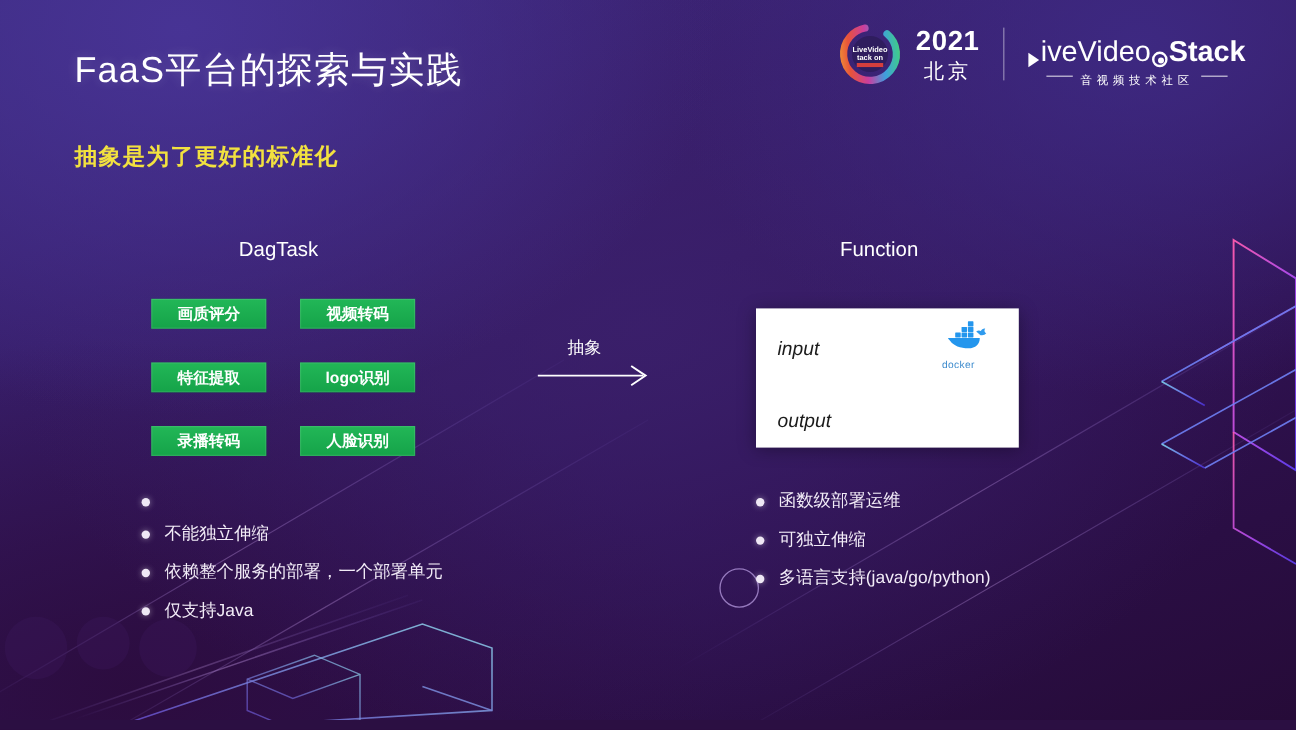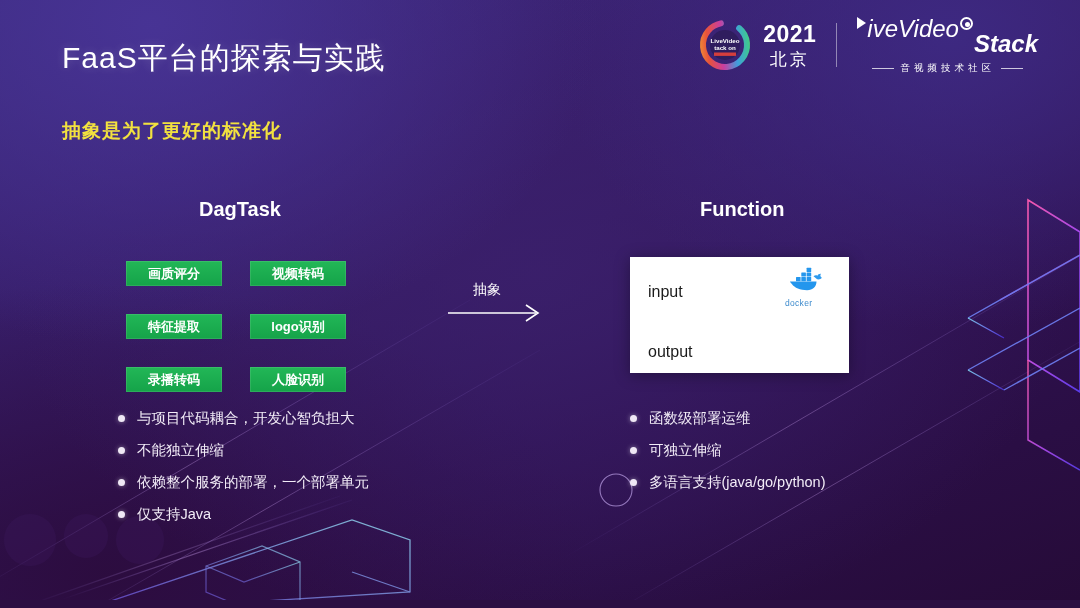--- a/index.html
+++ b/index.html
@@ -38,54 +38,54 @@
   }
 
   
   .brand { position:absolute; right:42px; top:16px; display:flex; align-items:center; height:58px; }
   .badge-ring { width:56px; height:56px; position:relative; flex:0 0 auto; }
   .year-block { margin-left:10px; color:#fff; line-height:1; text-align:center; }
   .year-num { font-size:23px; font-weight:700; letter-spacing:0.5px; }
   .year-city { font-size:17px; font-weight:400; margin-top:5px; letter-spacing:3px; }
   .divider-v { width:1px; height:44px; background:rgba(255,255,255,0.45); margin:0 20px; }
   .lvs { color:#fff; text-align:center; line-height:1; }
-  .lvs-main { font-size:24px; font-weight:400; letter-spacing:0px; white-space:nowrap; display:flex; align-items:flex-start;font-style:italic; }
+  .lvs-main { font-size:24px; font-weight:400; letter-spacing:0px; white-space:nowrap; display:flex; align-items:flex-end; }
   .lvs-main b { font-weight:700;margin-top:15px; }
   .lvs-sub { font-size:9.5px; letter-spacing:4px; margin-top:7px; white-space:nowrap;
-             display:flex; align-items:center; justify-content:center; gap:6px; }
+             display:flex; justify-content:center; gap:6px; }
   .lvs-sub .rule { display:inline-block; width:22px; height:1px; background:rgba(255,255,255,0.75); }
   .play-tri { display:inline-block; width:0;height:0;border-left:9px solid #fff;
               border-top:6px solid transparent;border-bottom:6px solid transparent; margin-right:1px; }
 
   
-  .col-head { position:absolute; font-size:20px; color:#ffffff; font-weight:700; }
+  .col-head { position:absolute; font-size:17px; color:#ffffff; font-weight:400; }
   #dagtask-head { left:199px; top:198px; }
   #function-head { left:700px; top:198px; }
 
   
-  .tags { position:absolute; left:126px; top:261px; width:240px;
+  .tags { position:absolute; left:126px; top:249px; width:240px;
           display:grid; grid-template-columns:96px 96px; grid-gap:15px 22px;gap:28px; }
   .tag {
     height:25px; line-height:25px; text-align:center;
     background:linear-gradient(180deg,#22b757 0%,#15a349 100%);
     color:#fff; font-size:13px; font-weight:700;
     box-shadow:0 0 0 1px rgba(255,255,255,0.10) inset;
   }
 
   
   .arrow-wrap { position:absolute; left:448px; top:285px; width:100px; height:40px; }
   .arrow-label { position:absolute; left:25px; top:-4px; font-size:14px; color:#fff; }
 
   
   .fn-card {
     position:absolute; left:630px; top:257px; width:219px; height:116px;
     background:#ffffff;
     box-shadow:0 2px 14px rgba(0,0,0,0.35);
   }
-  .fn-io { position:absolute; left:18px; color:#1b1b1b; font-size:16px; }
+  .fn-io { position:absolute; left:18px; color:#1b1b1b; font-size:16px;font-style:italic; }
   #fn-input { top:26px; }
   #fn-output { top:86px; }
   .docker { position:absolute; right:10px; top:8px; width:54px; text-align:left; }
   .docker-cap { font-size:8.5px; color:#3d8bcd; letter-spacing:0.3px; margin-top:-1px; }
 
   
   .bullets { position:absolute; }
   #left-bullets { left:118px; top:409px; }
   #right-bullets { left:630px; top:409px; }
   .bullet { display:flex; align-items:flex-start; margin-bottom:14px; }
@@ -265,21 +265,20 @@
           <path d="M28.5 11.2c1.4-1 2.7-1.1 3.9-.4.5-1.5 1.8-2.2 3.6-2.1-1.2 1.6-0.6 3.3 0.9 4.1-1.1 1.4-2.8 1.9-4.8 1.5" opacity="0.95"></path>
         </g>
       </svg>
       <div class="docker-cap">docker</div>
     </div>
   </div>
 
   <div class="bullets" id="left-bullets">
     <div class="bullet">
       <span class="dot"></span>
-      <span class="btext">与项目代码耦合，开发心智负担大</span>
     </div>
     <div class="bullet">
       <span class="dot"></span>
       <span class="btext">不能独立伸缩</span>
     </div>
     <div class="bullet">
       <span class="dot"></span>
       <span class="btext">依赖整个服务的部署，一个部署单元</span>
     </div>
     <div class="bullet">

